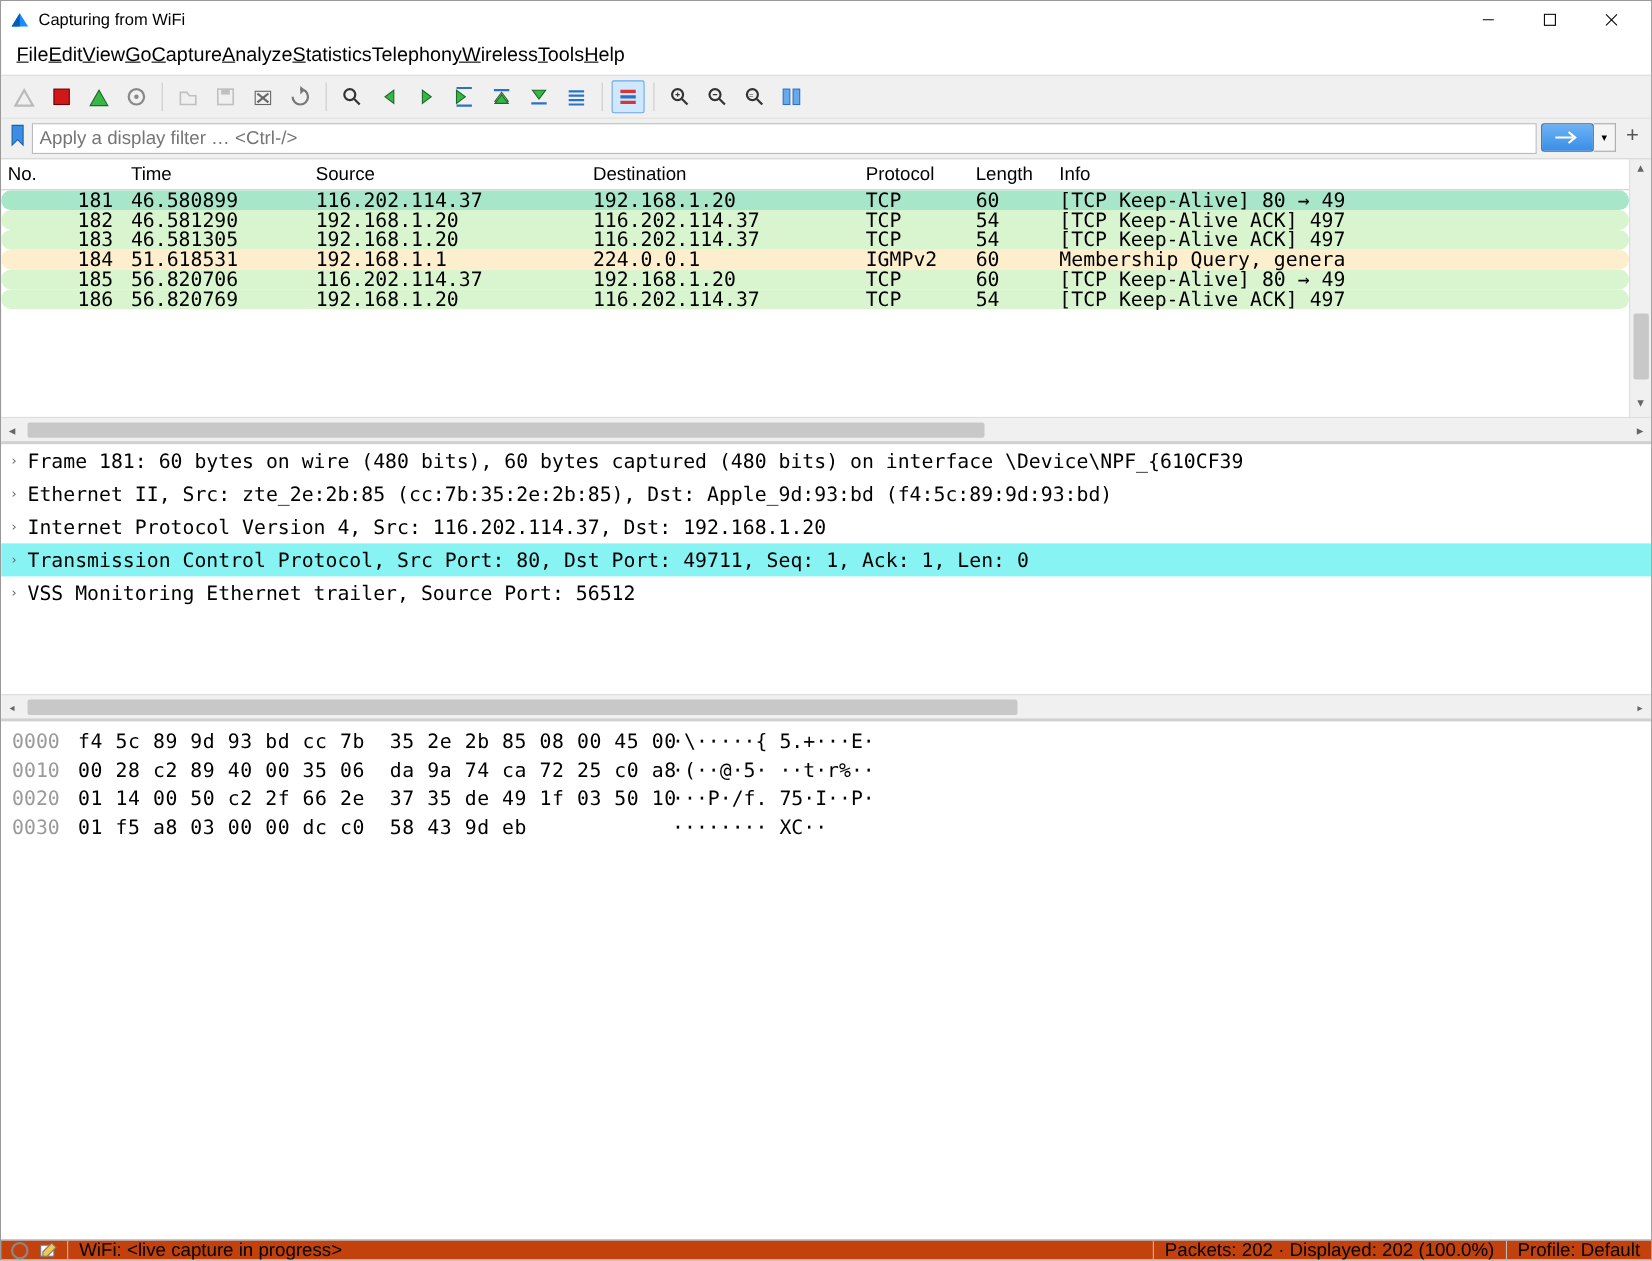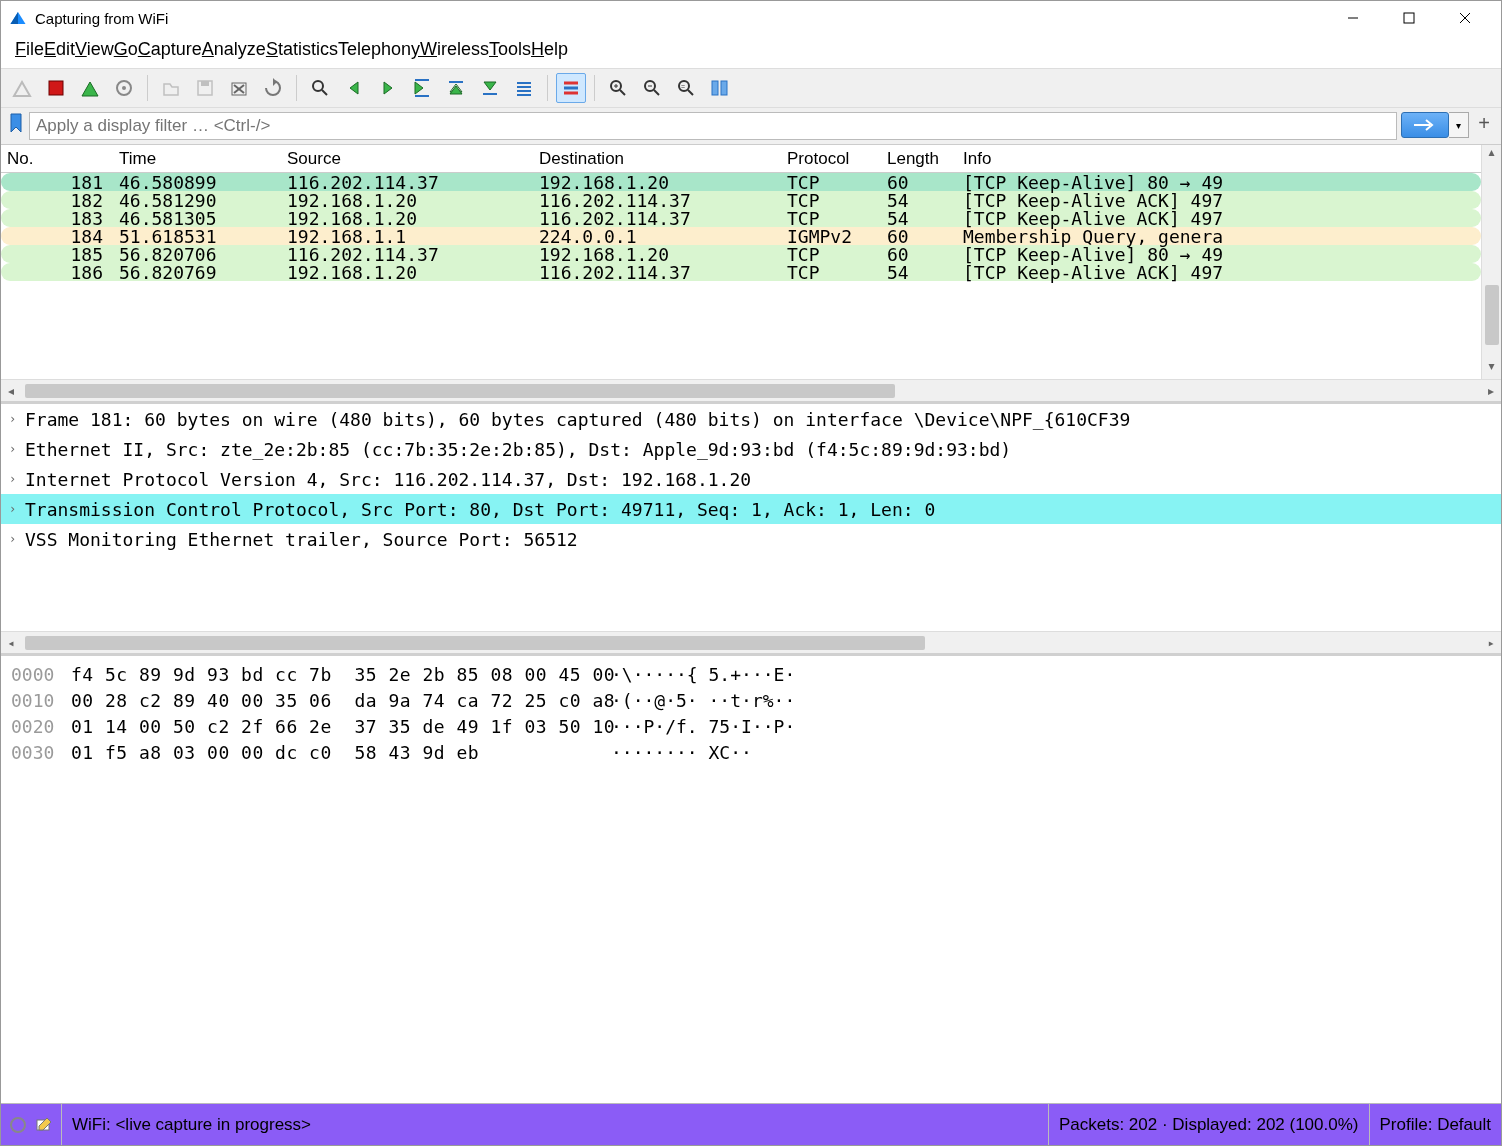--- a/index.html
+++ b/index.html
@@ -117,21 +117,21 @@
     flex:1; overflow:hidden; font-family:Consolas,monospace; font-size:18px;
     background:#fff; padding:6px 10px; line-height:26px;
   }
   .hex-row { display:flex; white-space:pre;align-items:flex-end;}
   .hex-off { color:#9a9a9a; width:60px;}
   .hex-bytes { width:540px; letter-spacing:0.5px;}
   .hex-ascii { }
 
   
   .statusbar {
-    height:42px; border-top:1px solid #bbb; background:#8b5cf6;
+    height:18px; border-top:1px solid #bbb; background:#c2410c;
     display:flex; align-items:center; font-size:17px;
   }
   .status-seg { padding:0 10px; border-left:1px solid #bbb; height:100%; display:flex; align-items:center;}
   .status-seg:first-child{border-left:none;}
   .status-icons{ display:flex; gap:8px; padding:0 8px;}
 
   .vstrip { width:20px; background:#f0f0f0; border-left:1px solid #ddd; }
   .list-scroll-wrap{display:flex;}
   .list-left{flex:1;}
   .varrow{height:20px;text-align:center;color:#666;font-size:12px;}

